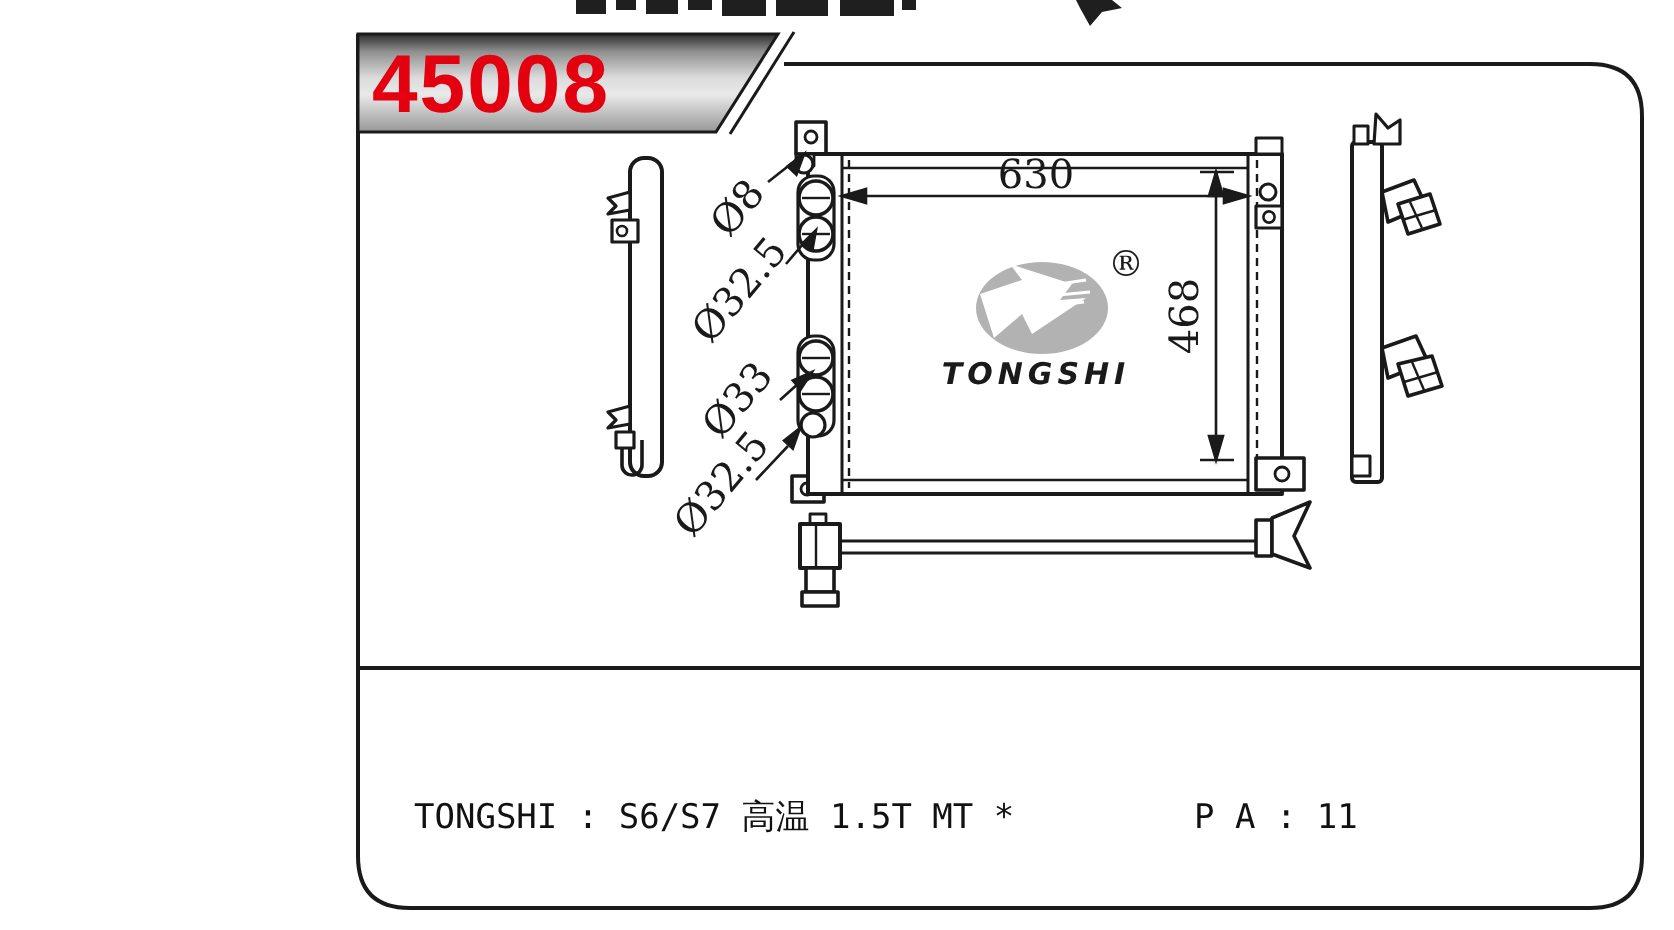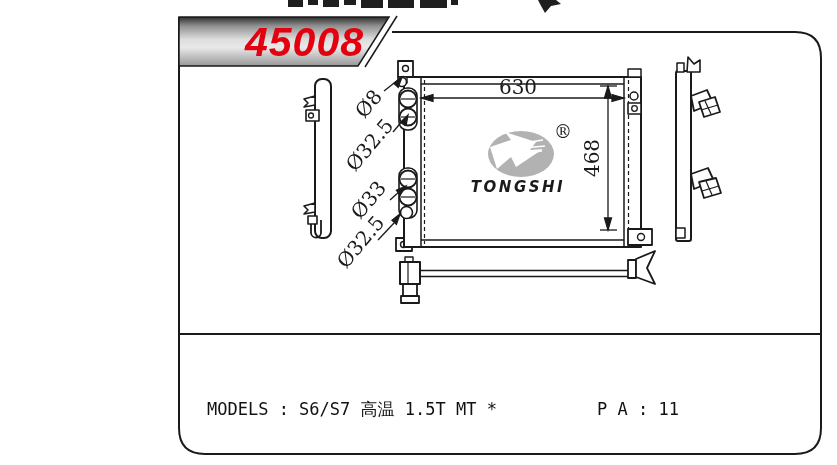--- a/index.html
+++ b/index.html
@@ -1,21 +1,21 @@
 <!DOCTYPE html>
 <html><head>
 <meta charset="utf-8">
 <style>
   html,body{margin:0;padding:0;background:#ffffff;}
   #stage{position:relative;width:837px;height:465px;background:#ffffff;overflow:hidden;
          font-family:"Liberation Sans",sans-serif;}
   #art{position:absolute;left:0;top:0;}
   .banner-num{position:absolute;left:186px;top:19px;width:178px;height:46px;
-      text-align:right;font-family:"Liberation Sans",sans-serif;font-weight:700;
-      font-size:41px;line-height:46px;letter-spacing:1px;font-style:italic;}
+      text-align:left;font-family:"Liberation Sans",sans-serif;font-weight:700;
+      font-size:41px;line-height:46px;letter-spacing:1px;}
   .specs{position:absolute;top:351px;font-family:"DejaVu Sans Mono","Liberation Mono",monospace;
       font-size:17px;line-height:23.5px;color:#111;white-space:pre;}
   .specs-left{left:207px;}
   .specs-right{left:597px;}
   svg text{font-family:"DejaVu Serif","Liberation Serif",serif;fill:#1a1a1a;}
   svg .logo-txt{font-family:"DejaVu Sans","Liberation Sans",sans-serif;font-weight:bold;
       font-style:italic;letter-spacing:2.5px;}
 </style>
 </head>
 <body>
@@ -166,21 +166,21 @@
       <rect x="403" y="284" width="14" height="12" stroke-width="1.8"></rect>
       <rect x="401" y="296" width="18" height="7" stroke-width="1.8"></rect>
       <rect x="628" y="260" width="8" height="18" stroke-width="1.8"></rect>
       <polygon points="636,259 655,251 647,268 655,284 636,277" stroke-width="1.8"></polygon>
     </g>
   </svg>
 
   <div class="banner-num" style="color:#e3000f;">45008</div>
 
   <div class="specs specs-left">
-    <div>MODELS : S6/S7 高温 1.5T MT *</div>
+    <div>TONGSHI : S6/S7 高温 1.5T MT *</div>
     
     
     
   </div>
 
   <div class="specs specs-right">
     <div>P A : 11</div>
     
     
     

